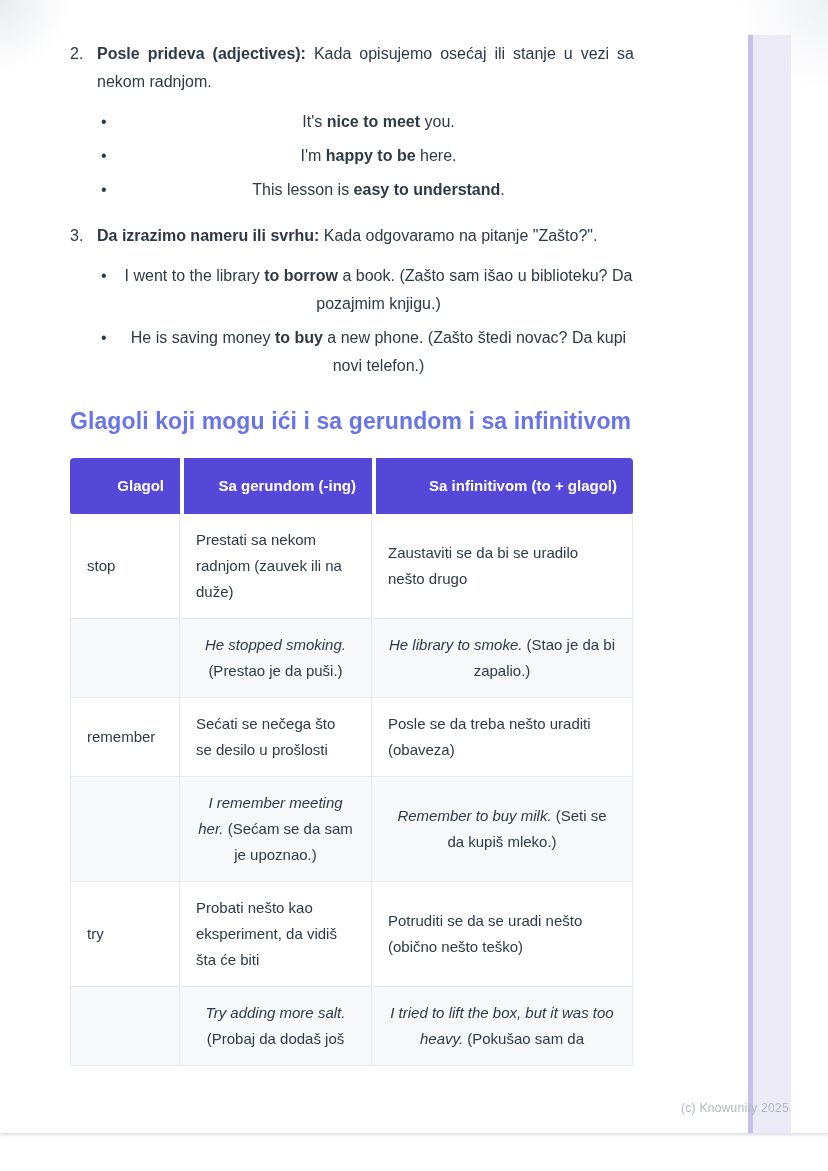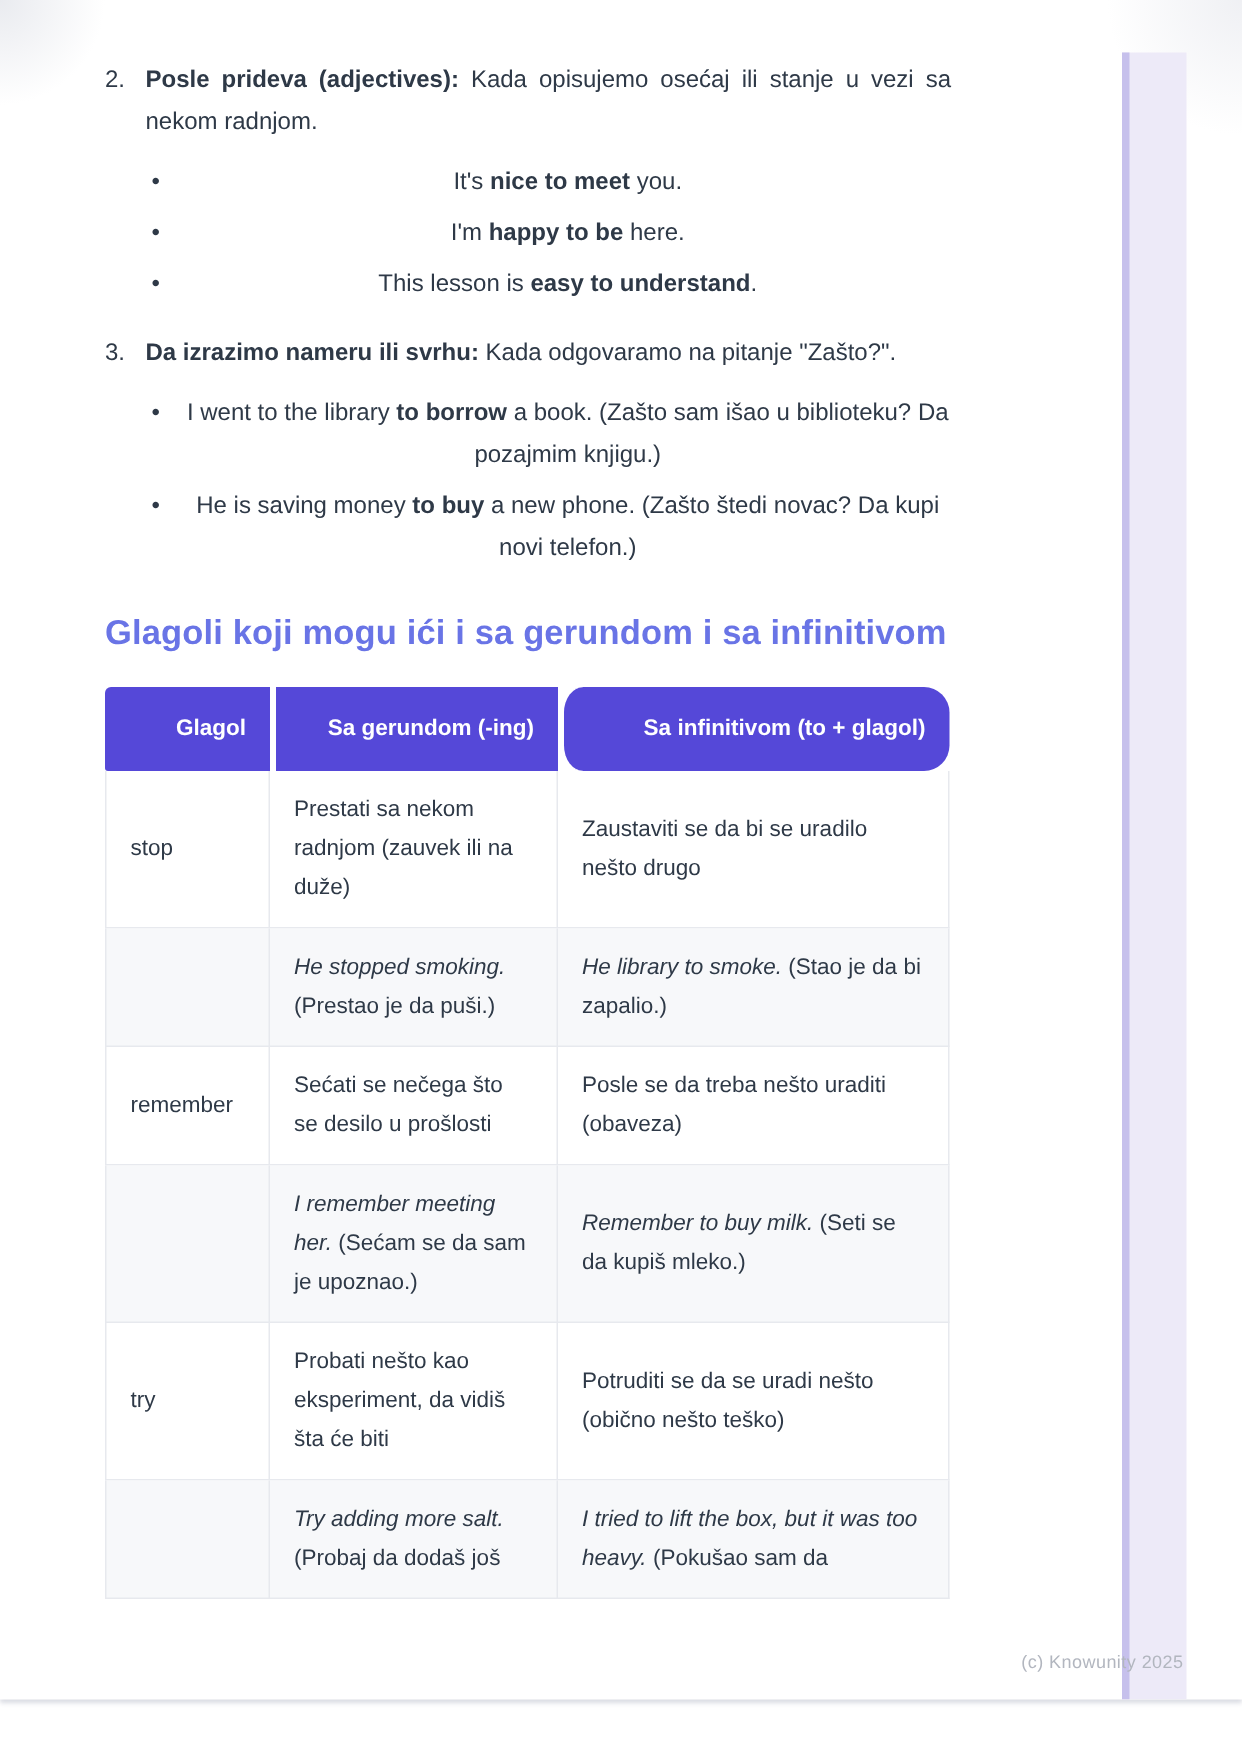--- a/index.html
+++ b/index.html
@@ -63,30 +63,30 @@
     margin-top:22px;border-collapse:separate;border-spacing:0;
     width:563px;table-layout:fixed;
   }
   col.c1{width:110px;} col.c2{width:192px;} col.c3{width:261px;}
   th{
     background:var(--th-bg);color:#fff;font-weight:700;font-size:15px;
     text-align:right;padding:19px 16px;line-height:18px;
   }
   th + th{border-left:4px solid #fff;}
   th:first-child{border-top-left-radius:4px;border-bottom-left-radius:2px;}
-  th:last-child{border-top-right-radius:4px;border-bottom-right-radius:2px;border-radius:17px;}
+  th:last-child{border-top-right-radius:4px;border-bottom-right-radius:2px;}
   td{
     font-size:15px;line-height:26px;color:var(--text);
     padding:13px 16px;vertical-align:middle;
     border-bottom:1px solid var(--border);
     border-right:1px solid var(--border);
     background:#fff;
   }
   td:first-child{border-left:1px solid var(--border);}
-  tr.example td{background:var(--row-alt);}
+  tr.example td{background:var(--row-alt);text-align:center;}
   td.verb{font-weight:400;}
   .watermark{
     position:absolute;top:1101px;right:39px;z-index:5;
     font-size:12px;line-height:15px;color:var(--watermark);
     letter-spacing:.3px;
   }
 </style>
 </head>
 <body>
 

